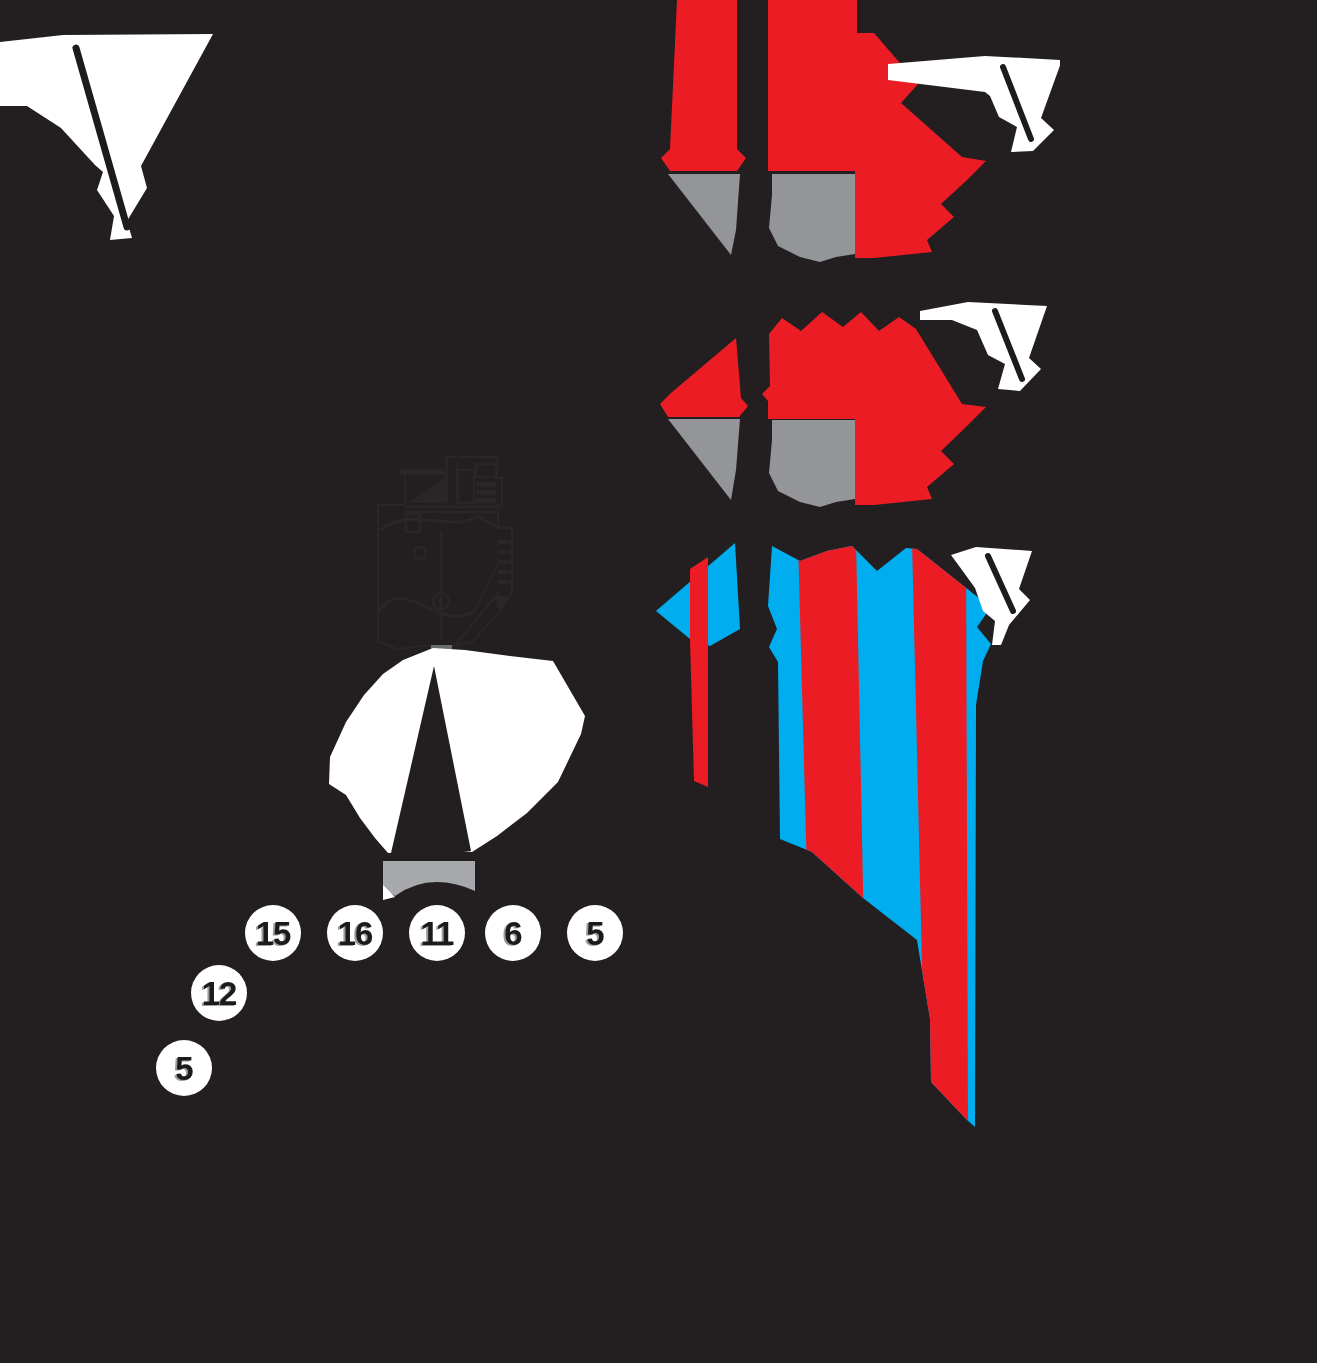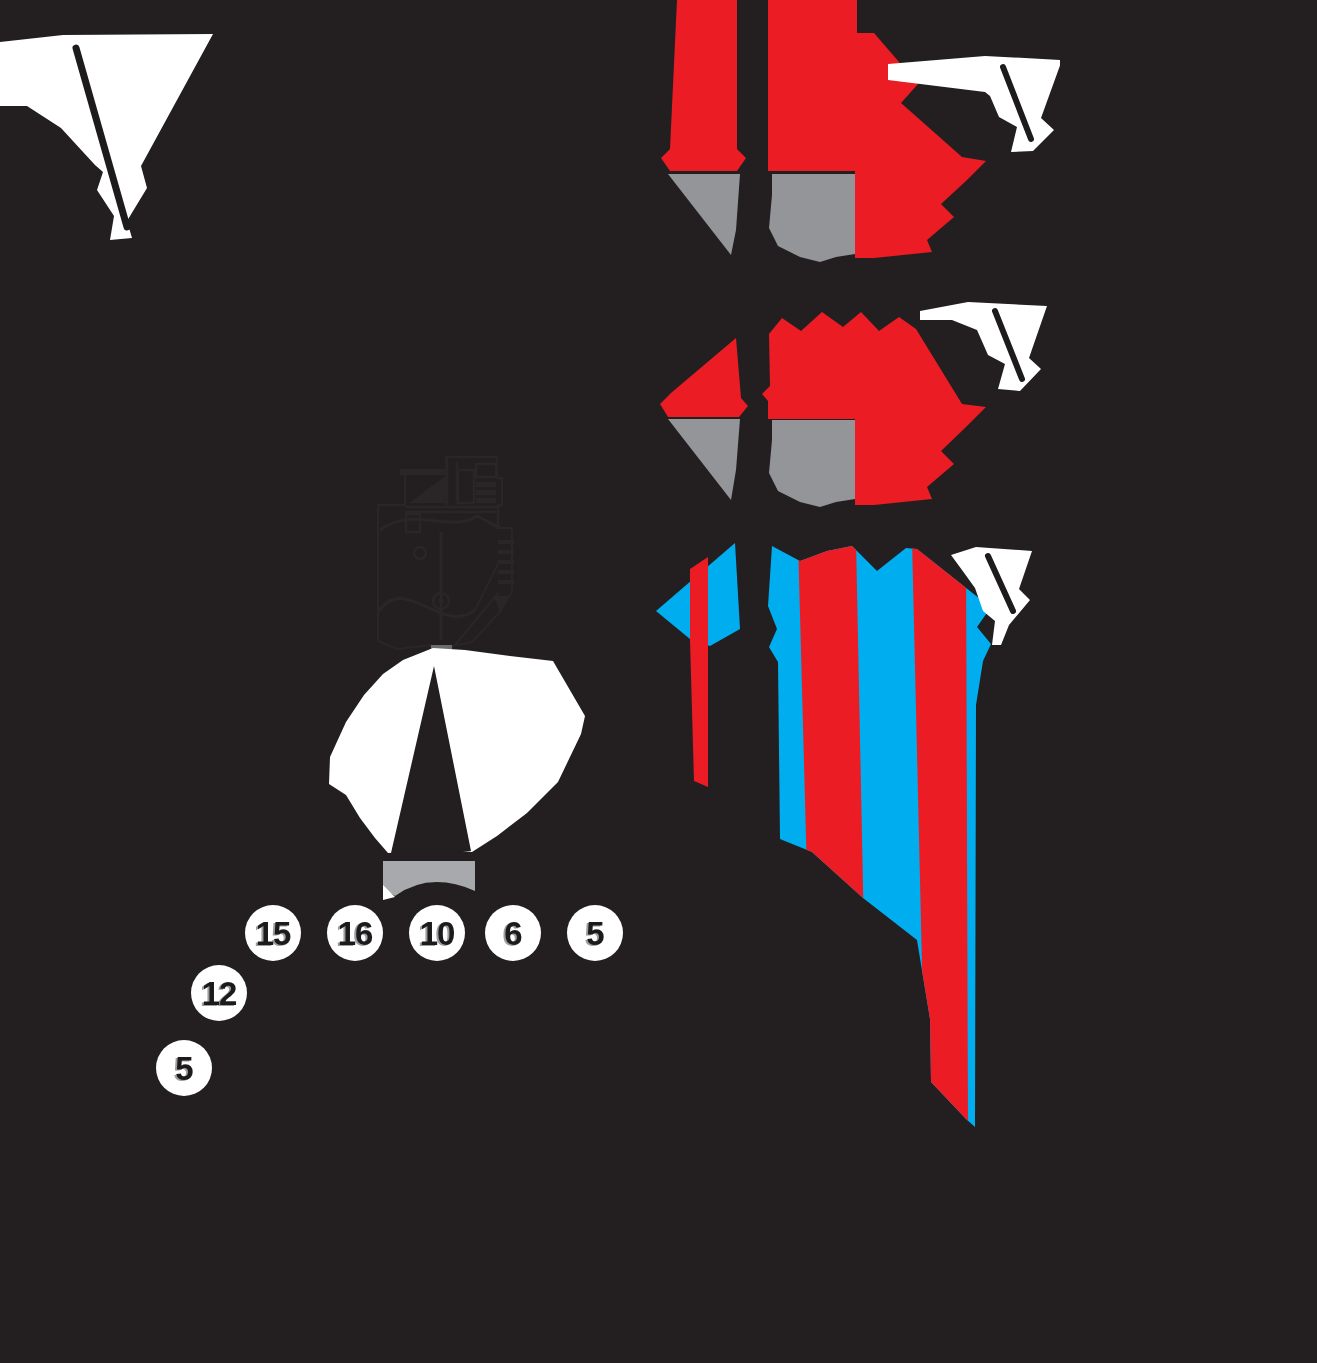--- a/index.html
+++ b/index.html
@@ -115,21 +115,21 @@
     </g>
   </svg>
 
   <div class="callout" style="left:245px;top:905px;">
     <span>15</span>
   </div>
   <div class="callout" style="left:327px;top:905px;">
     <span>16</span>
   </div>
   <div class="callout" style="left:409px;top:905px;">
-    <span>10</span>
+    <span>11</span>
   </div>
   <div class="callout" style="left:485px;top:905px;">
     <span>6</span>
   </div>
   <div class="callout" style="left:567px;top:905px;">
     <span>5</span>
   </div>
   <div class="callout" style="left:191px;top:965px;">
     <span>12</span>
   </div>

